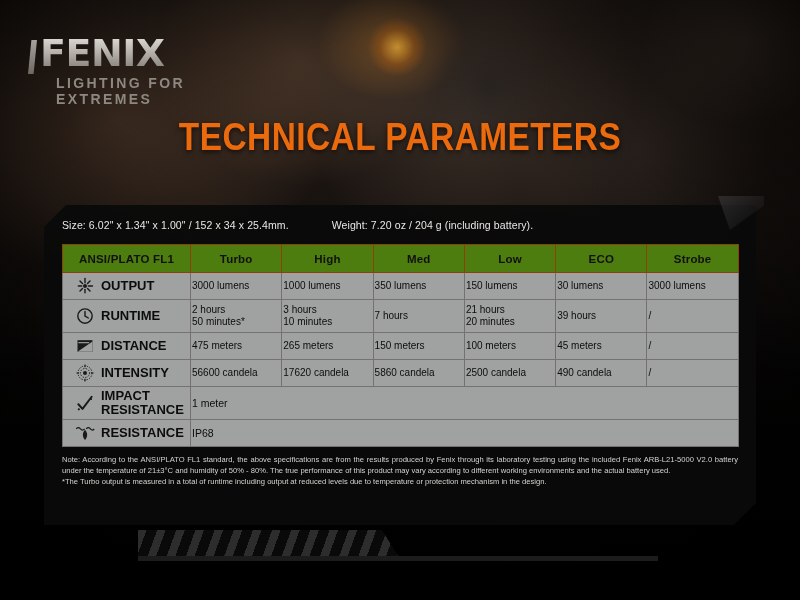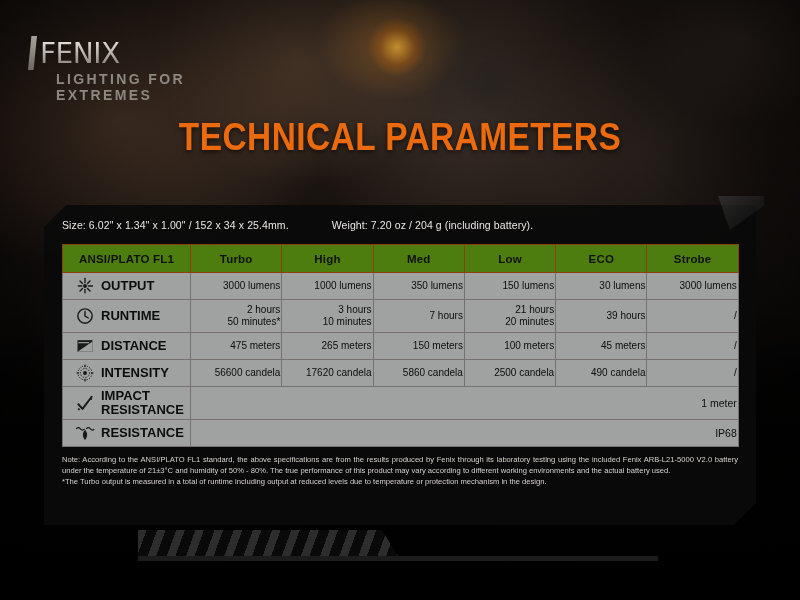--- a/index.html
+++ b/index.html
@@ -43,21 +43,21 @@
   
   .logo { position:absolute; left:28px; top:34px; width:220px; }
   .logo .wordmark { display:flex; align-items:flex-end; line-height:1; }
   .logo .imark {
     display:inline-block; width:9px; height:34px; margin-right:3px;
     background:linear-gradient(180deg,#a8a29c,#6d6862);
     clip-path:polygon(38% 0,100% 0,62% 100%,0 100%);
     position:relative; top:2px;
   }
   .logo .fenix {
-    font-size:28px; font-weight:normal; letter-spacing:-0.5px;
+    font-size:38px; font-weight:bold; letter-spacing:-0.5px;
     color:#b9b4ae;
     background:linear-gradient(180deg,#e6e2dd 0%,#b6b1ab 48%,#7e7972 100%);
     -webkit-background-clip:text; background-clip:text; -webkit-text-fill-color:transparent;
     font-family:"DejaVu Sans", sans-serif;
   }
   .logo .tagline {
     margin-top:3px; margin-left:28px;
     font-size:14px; letter-spacing:2.4px; color:#8d8882; font-weight:bold;
   }
 
@@ -96,21 +96,21 @@
   }
   table.specs col.c0 { width:128px; }
   table.specs col.cx { width:91.3px; }
 
   table.specs th {
     background:#4d7c0f; color:#111; font-size:11.5px; font-weight:bold;
     height:28px; text-align:center; border:1px solid #8d4108;
     letter-spacing:.2px;
   }
   table.specs td {
-    background:#9fa2a0; color:#0c0c0c; font-size:10px; text-align:right;
+    background:#9fa2a0; color:#0c0c0c; font-size:10px; text-align:left;
     border:1px solid #74716f; height:27px; padding:2px 1px; line-height:1.22;
   }
   table.specs td.label {
     text-align:left; font-weight:bold; font-size:13px; padding-left:12px;
     white-space:nowrap;
   }
   table.specs td.label .lw { display:flex; align-items:center; gap:6px; }
   table.specs td.label .txt { line-height:1.08; }
   table.specs tr.tall td { height:33px; }
   table.specs td.span { font-size:10.5px; }

